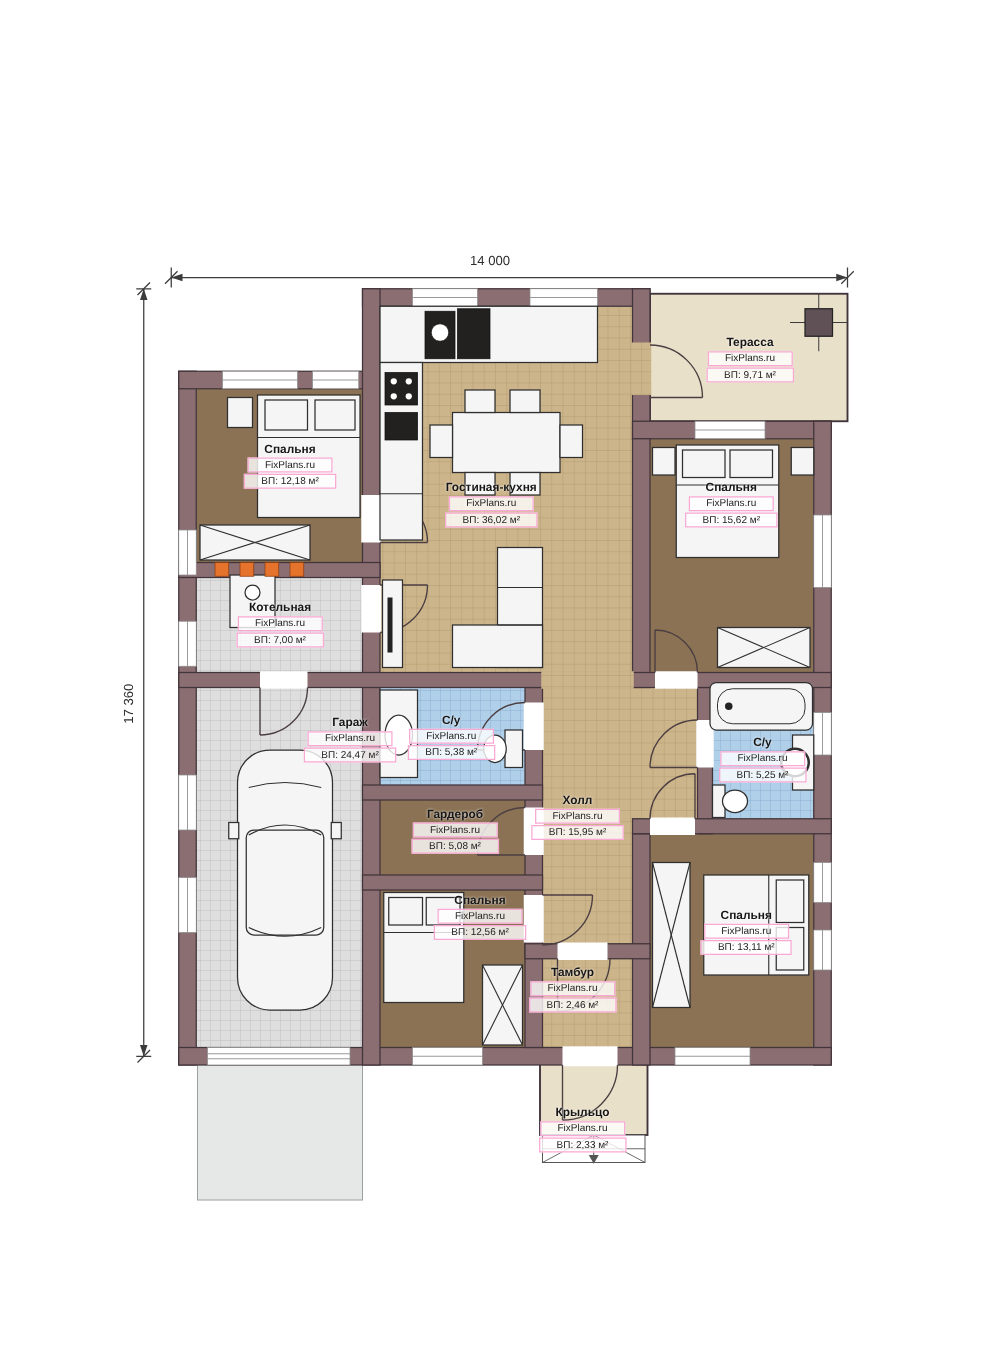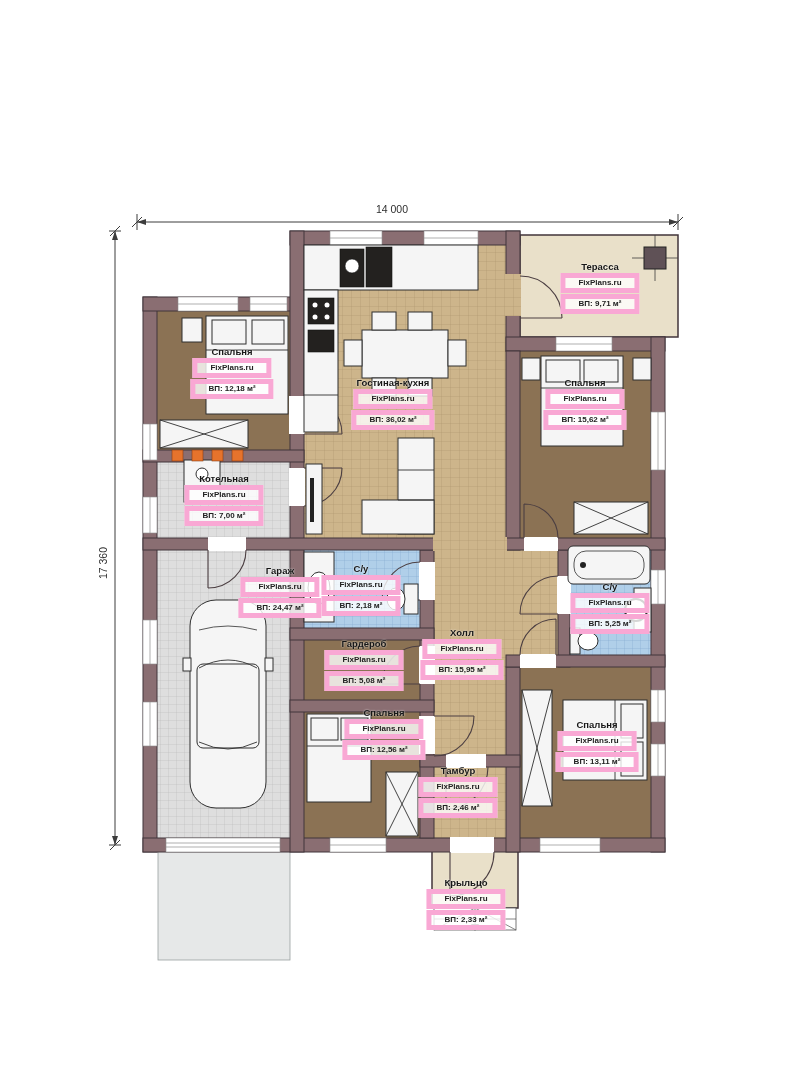--- a/index.html
+++ b/index.html
@@ -12,21 +12,21 @@
   .f{fill:var(--furn,#f5f5f5);stroke:var(--furn-stroke,#2f2f2f);stroke-width:1;}
   .fd{fill:#23211f;stroke:#111;stroke-width:0.6;}
   .door{fill:none;stroke:#4c3f42;stroke-width:1.1;}
   .win{fill:#ffffff;stroke:#8c8c8c;stroke-width:0.6;}
   .wline{stroke:#8c8c8c;stroke-width:0.7;}
   .carve{fill:#ffffff;}
   .dim{stroke:#3c3c3c;stroke-width:1;fill:none;}
   .xline{stroke:var(--furn-stroke,#2f2f2f);stroke-width:0.9;}
   .room-label{position:absolute;transform:translate(-50%,-50%);display:flex;flex-direction:column;align-items:center;gap:1px;pointer-events:none;z-index:5;}
   .room-name{font-size:9.5px;font-weight:bold;color:#161616;white-space:nowrap;text-shadow:0 0 2px rgba(255,255,255,.95);line-height:10px;}
-  .tag{font-size:8px;color:#222;border:5px solid #f9a8d4;background:rgba(255,255,255,.8);padding:0 13px;line-height:10px;white-space:nowrap;font-weight:bold;}
+  .tag{font-size:8px;color:#222;border:1px solid #f9a8d4;background:rgba(255,255,255,.8);padding:0 13px;line-height:10px;white-space:nowrap;}
   .dim-label{position:absolute;font-size:10.5px;color:#2e2e2e;z-index:5;}
   .dim-label.top{left:392px;top:203px;transform:translateX(-50%);}
   .dim-label.left{left:103px;top:563px;transform:translate(-50%,-50%) rotate(-90deg);}
 </style>
 </head>
 <body>
 
 <div class="stage">
 
 <svg width="792" height="1080" viewBox="0 0 792 1080">
@@ -347,21 +347,21 @@
   <div class="tag">ВП: 7,00 м²</div>
 </div>
 <div class="room-label" style="left:280px;top:592px">
   <div class="room-name">Гараж</div>
   <div class="tag">FixPlans.ru</div>
   <div class="tag">ВП: 24,47 м²</div>
 </div>
 <div class="room-label" style="left:361px;top:590px">
   <div class="room-name">С/у</div>
   <div class="tag">FixPlans.ru</div>
-  <div class="tag">ВП: 2,18 м²</div>
+  <div class="tag">ВП: 5,38 м²</div>
 </div>
 <div class="room-label" style="left:462px;top:654px">
   <div class="room-name">Холл</div>
   <div class="tag">FixPlans.ru</div>
   <div class="tag">ВП: 15,95 м²</div>
 </div>
 <div class="room-label" style="left:610px;top:608px">
   <div class="room-name">С/у</div>
   <div class="tag">FixPlans.ru</div>
   <div class="tag">ВП: 5,25 м²</div>

